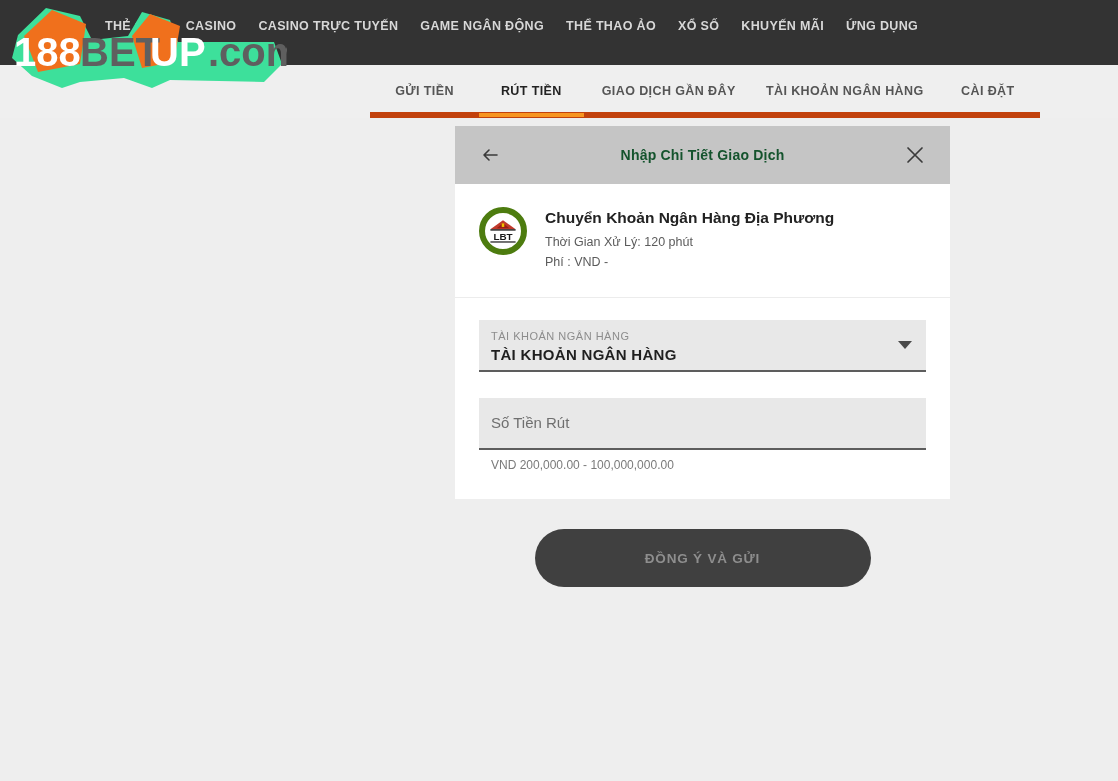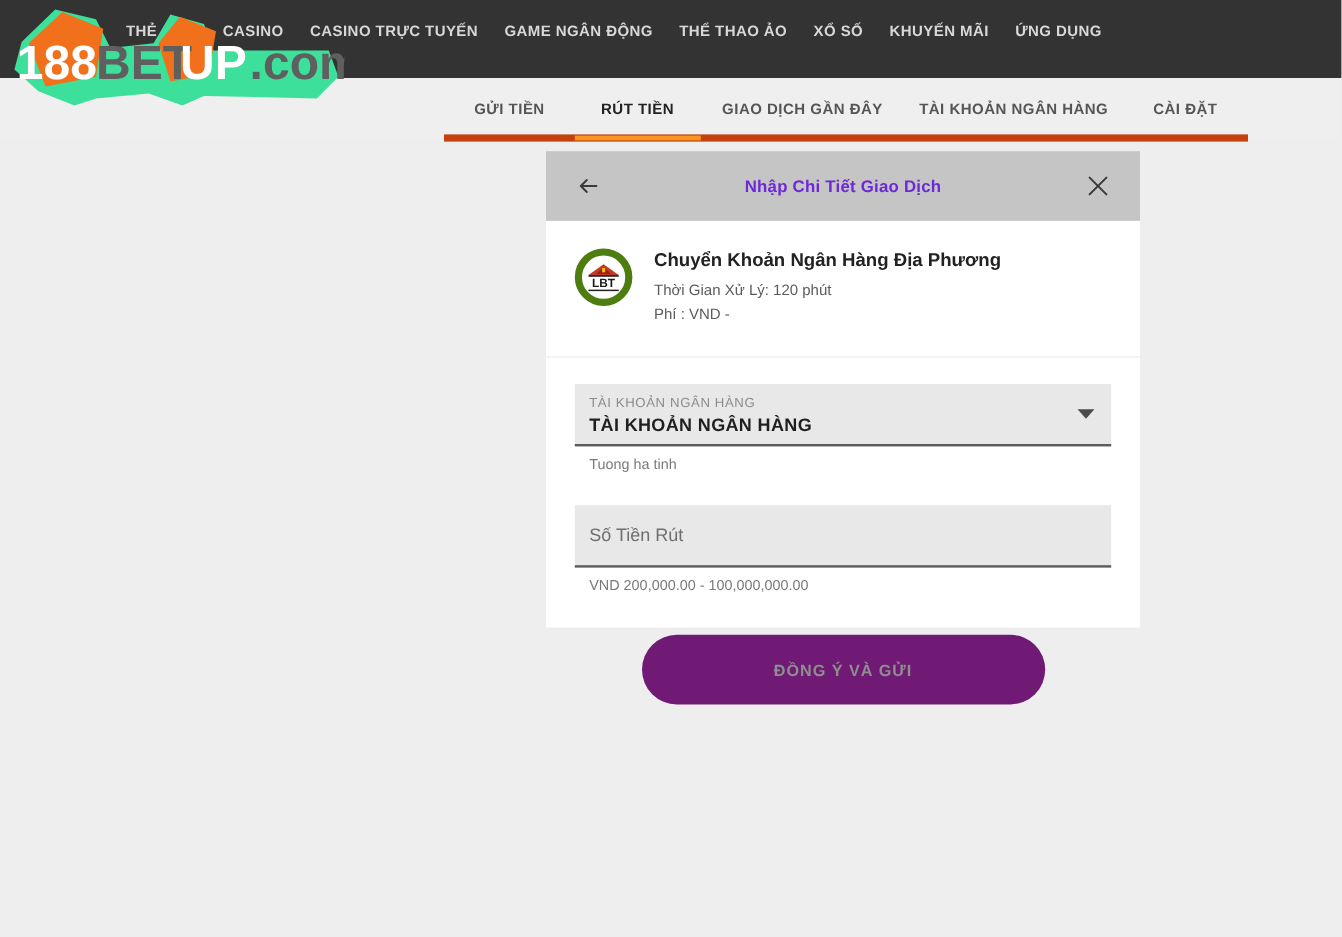--- a/index.html
+++ b/index.html
@@ -128,21 +128,21 @@
     cursor: pointer;
     color: #3a3a3a;
   }
 
   .modal-title {
     position: absolute;
     left: 0; right: 0;
     text-align: center;
     font-size: 14px;
     font-weight: bold;
-    color: #6d28d9;
+    color: #14532d;
     letter-spacing: 0.2px;
     pointer-events: none;
   }
 
   .modal-close {
     margin-left: auto;
     width: 26px; height: 26px;
     display: flex; align-items: center; justify-content: center;
     cursor: pointer;
     color: #3a3a3a;
@@ -263,21 +263,21 @@
     top: 529px;
     width: 495px;
     display: flex;
     justify-content: center;
   }
 
   .submit-btn {
     width: 336px;
     height: 58px;
     border-radius: 29px;
-    background: #701a75;
+    background: #404040;
     border: none;
     color: #8e8e8e;
     font-family: "Liberation Sans", sans-serif;
     font-size: 13.5px;
     font-weight: bold;
     letter-spacing: 0.8px;
     cursor: default;
   }
 </style>
 </head>
@@ -363,21 +363,20 @@
       </div>
     </div>
 
     <div class="form-area">
 
       <div class="field">
         <div class="field-label">TÀI KHOẢN NGÂN HÀNG</div>
         <div class="field-value">TÀI KHOẢN NGÂN HÀNG</div>
         <div class="field-caret"></div>
       </div>
-      <div class="field-help">Tuong ha tinh</div>
 
       <div class="field amount">
         <input class="amount-input" type="text" placeholder="Số Tiền Rút" style="">
       </div>
       <div class="field-help">VND 200,000.00 - 100,000,000.00</div>
 
     </div>
   </div>
 </div>
 

